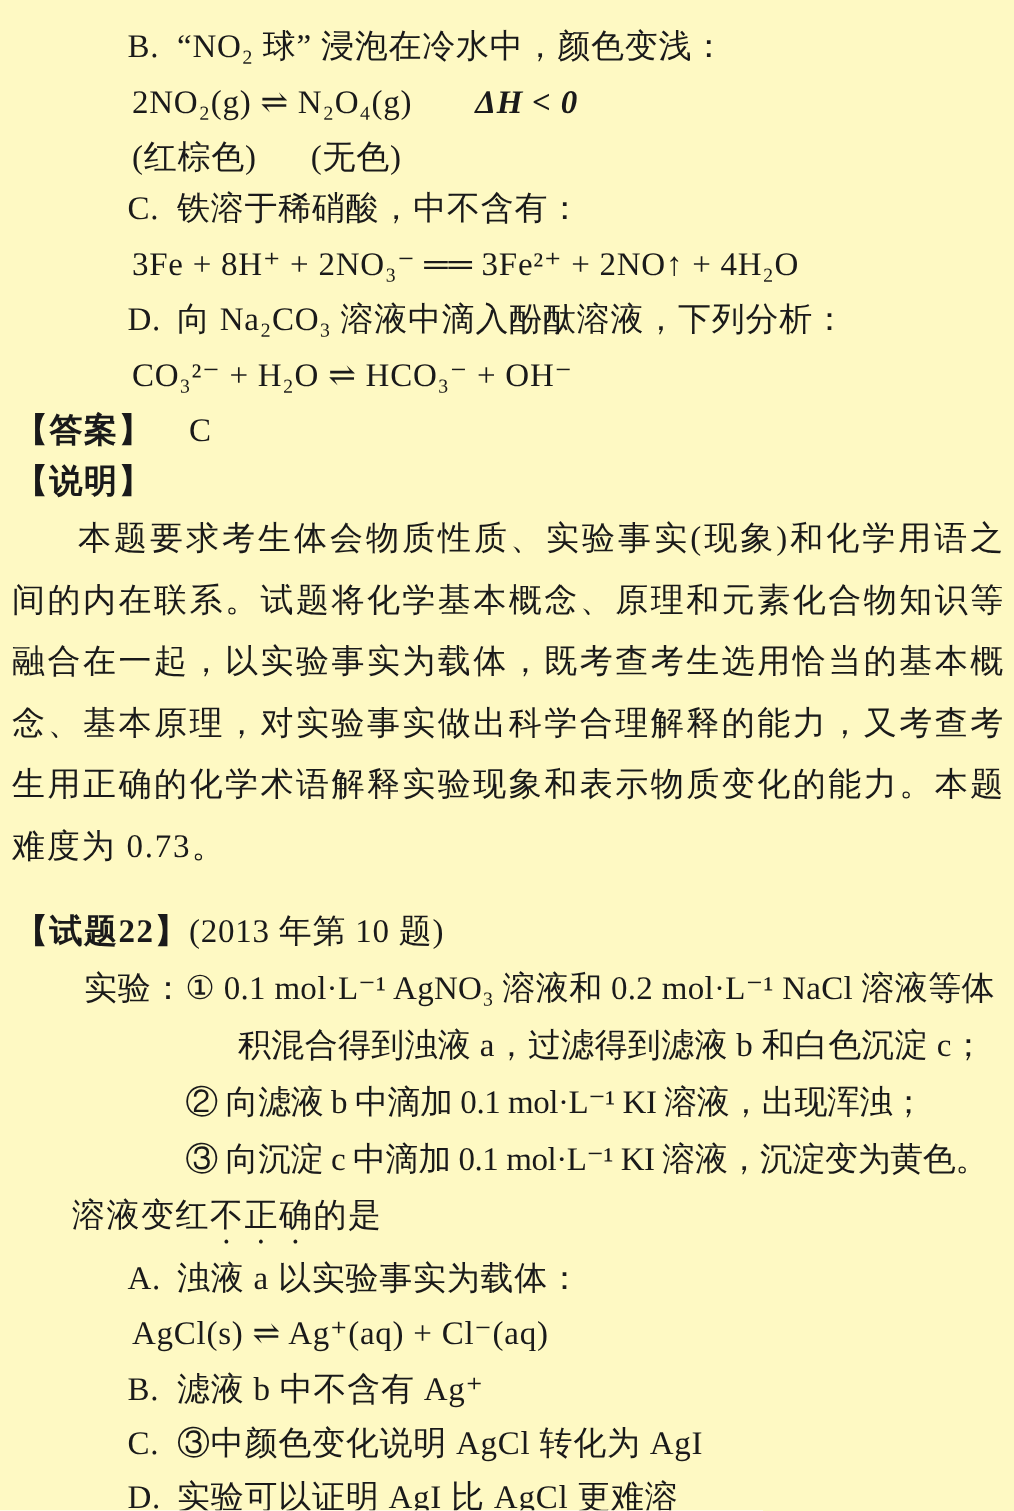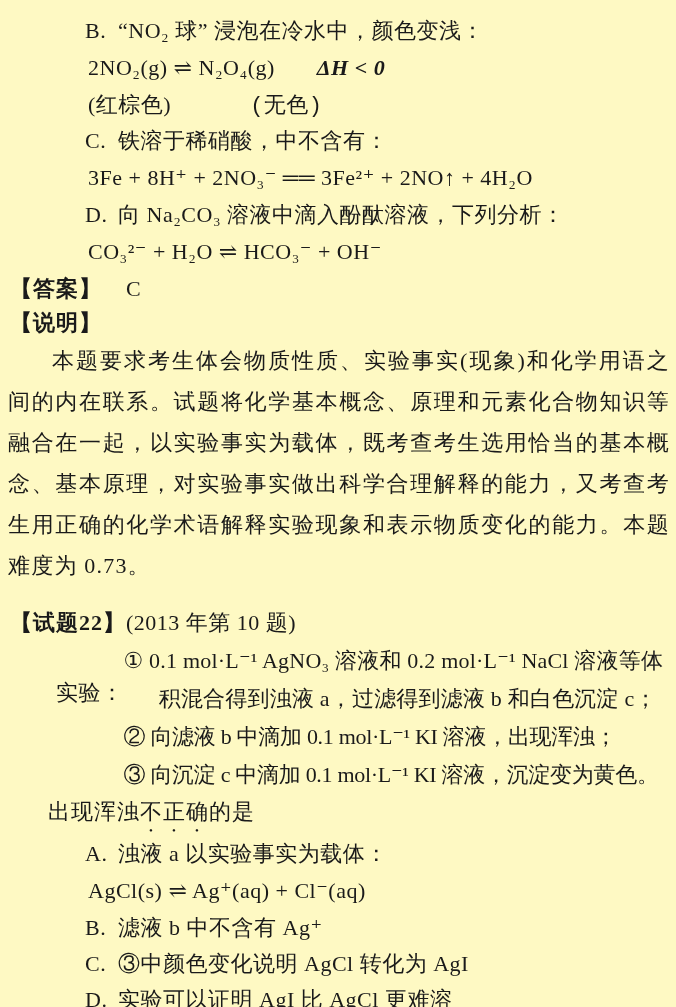--- a/index.html
+++ b/index.html
@@ -14,33 +14,33 @@
     font-size: 22px;
     padding: 14px 6px 0 8px;
     overflow: hidden;
   }
   .opt { margin-left: 77px; }
   .opt-line { line-height: 34px; letter-spacing: 0.5px; }
   .opt-label { display: inline-block; min-width: 33px; }
   .equation { margin-left: 3px; line-height: 40px; letter-spacing: 0.5px; white-space: nowrap; }
   .eq-note { font-style: italic; margin-left: 42px; font-weight: bold; }
   .annotation { line-height: 34px; }
-  .color2 { margin-left: 79px; font-family: Liberation Mono, monospace; }
+  .color2 { margin-left: 36px; }
   .hdr { margin-left: 2px; line-height: 34px; font-weight: bold; letter-spacing: 1px; }
   .answer-value { font-weight: normal; margin-left: 24px; letter-spacing: 0; }
   .hdr-note { font-weight: normal; letter-spacing: 0.5px; }
   .para {
     line-height: 41px;
     text-align: justify;
     text-indent: 2em;
     letter-spacing: 1.2px;
   }
   .q22 { margin-top: 20px; }
   .exp-row { display: flex; margin-left: 48px; margin-top: 2px; }
-  .exp-label { line-height: 38px; white-space: nowrap; letter-spacing: 0.5px; margin-top: 32px; }
+  .exp-label { line-height: 38px; white-space: nowrap; letter-spacing: 0.5px; }
   .steps { flex: 1; }
   .step { line-height: 38px; letter-spacing: 0.2px; }
   .step-hang { padding-left: 1.6em; text-indent: -1.6em; }
   .step-nowrap { white-space: nowrap; letter-spacing: -0.3px; }
   .stem { margin-left: 40px; line-height: 36px; letter-spacing: 1px; }
   .emph-dots {
     -webkit-text-emphasis: filled dot #1a1a1a;
     -webkit-text-emphasis-position: under right;
     text-emphasis: filled dot #1a1a1a;
     text-emphasis-position: under right;
@@ -99,21 +99,21 @@
     <div class="exp-row">
       <span class="exp-label">实验：</span>
       <div class="steps">
         <div class="step step-hang">① 0.1 mol·L⁻¹ AgNO₃ 溶液和 0.2 mol·L⁻¹ NaCl 溶液等体积混合得到浊液 a，过滤得到滤液 b 和白色沉淀 c；</div>
         <div class="step step-nowrap">② 向滤液 b 中滴加 0.1 mol·L⁻¹ KI 溶液，出现浑浊；</div>
         <div class="step step-nowrap">③ 向沉淀 c 中滴加 0.1 mol·L⁻¹ KI 溶液，沉淀变为黄色。</div>
       </div>
     </div>
 
     <div class="stem">
-      <span>出现浑浊</span><span class="emph-dots">不正确</span><span>的是</span>
+      <span>溶液变红</span><span class="emph-dots">不正确</span><span>的是</span>
     </div>
 
     <div class="opt opt22">
       <div class="opt-line">
         <span class="opt-label">A.</span><span>浊液 a 以实验事实为载体：</span>
       </div>
       <div class="equation">
         <span>AgCl(s) ⇌ Ag⁺(aq) + Cl⁻(aq)</span>
       </div>
     </div>

